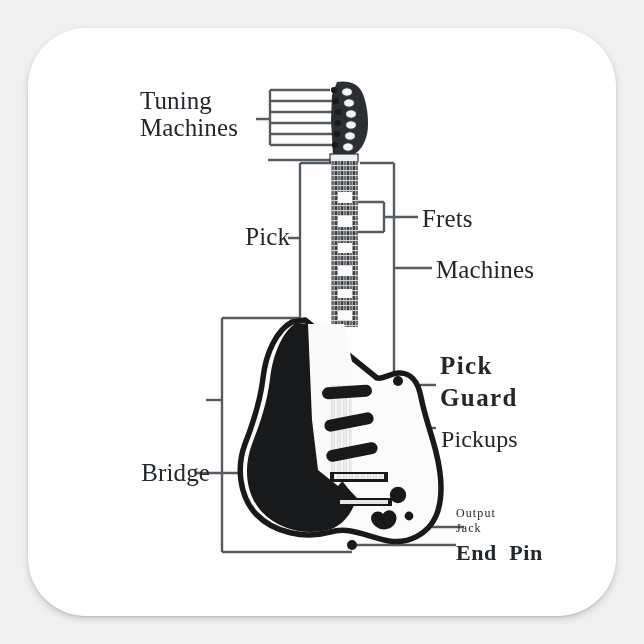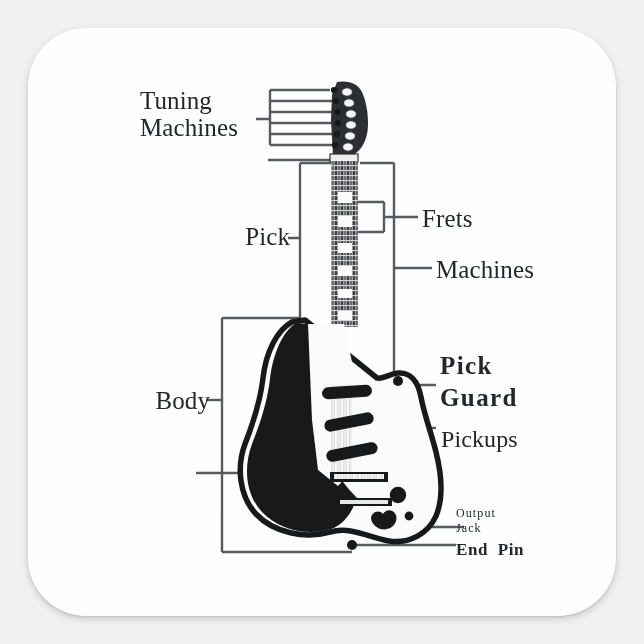--- a/index.html
+++ b/index.html
@@ -39,21 +39,21 @@
   #lbl-body     {left:100px; top:388px; width:110px; font-size:25px; text-align:right;}
   #lbl-bridge   {left:92px;  top:460px; width:118px; font-size:25px; text-align:right;}
 
   #lbl-headstock{left:422px; top:102px; font-size:25px;}
   #lbl-frets    {left:422px; top:206px; font-size:25px;}
   #lbl-fretboard{left:436px; top:257px; font-size:25px;}
   #lbl-pickguard{left:440px; top:350px; font-size:25px; font-weight:bold; letter-spacing:1.4px; line-height:1.28;}
   #lbl-pickups  {left:441px; top:427px; font-size:24px;}
   #lbl-control  {left:441px; top:468px; font-size:17px; line-height:1.20;}
   #lbl-output   {left:456px; top:506px; font-size:12px; font-weight:normal; letter-spacing:1.1px; line-height:1.25;}
-  #lbl-endpin   {left:456px; top:541px; font-size:17px; font-weight:bold; letter-spacing:0.6px;}
+  #lbl-endpin   {left:456px; top:541px; font-size:22px; font-weight:bold; letter-spacing:0.6px;}
 </style>
 </head>
 <body>
 
 <div id="stage">
 
   <div id="sticker"></div>
 
   <svg id="diagram" viewBox="0 0 644 644">
     <defs>
@@ -212,21 +212,21 @@
                  C393 531 378 533 372 522 Z" fill="#17191b"></path>
 
         <circle cx="352" cy="545" r="5" fill="#17191b"></circle>
       </g>
     </g>
   </svg>
 
   <div class="lbl" id="lbl-tuning">Tuning
 Machines</div>
   <div class="lbl" id="lbl-neck">Pick</div>
-  <div class="lbl" id="lbl-body">Body</div>
+  <div class="lbl" id="lbl-bridge">Bridge</div>
 
   <div class="lbl" id="lbl-frets">Frets</div>
   <div class="lbl" id="lbl-fretboard">Machines</div>
   <div class="lbl" id="lbl-pickguard">Pick
 Guard</div>
   <div class="lbl" id="lbl-pickups">Pickups</div>
   <div class="lbl" id="lbl-output">Output
 Jack</div>
   <div class="lbl" id="lbl-endpin">End  Pin</div>
 

